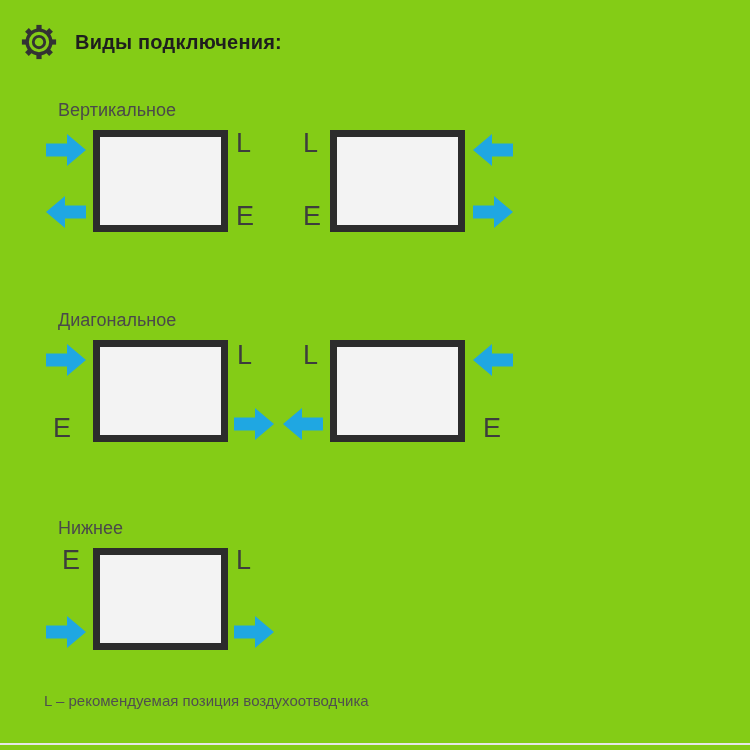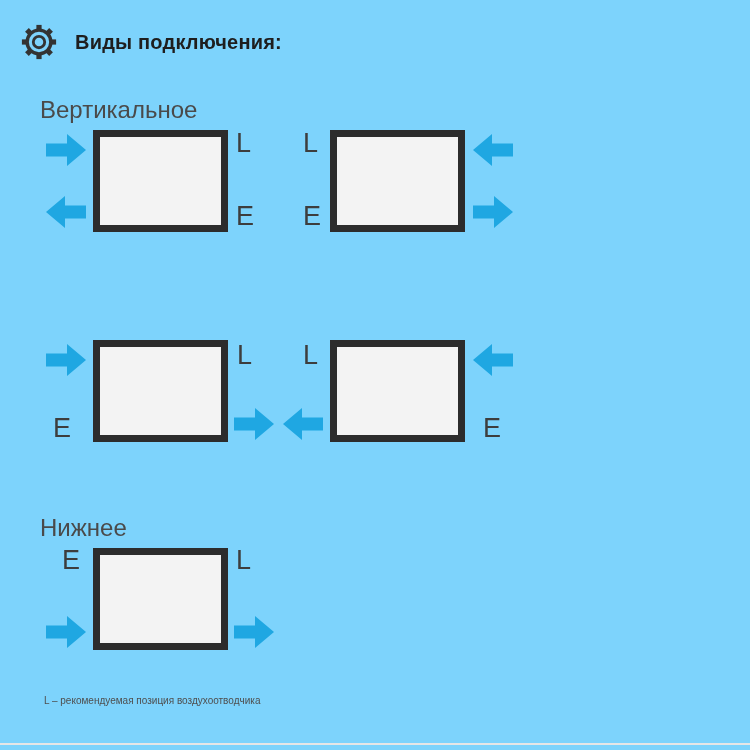--- a/index.html
+++ b/index.html
@@ -1,45 +1,45 @@
 <!DOCTYPE html>
 <html><head>
 <meta charset="utf-8">
 <style>
   html,body{margin:0;padding:0;background:#ffffff;}
   #canvas{
-    position:relative;width:750px;height:750px;background:#7dd3fc;overflow:hidden;
+    position:relative;width:750px;height:750px;background:#84cc16;overflow:hidden;
     font-family:"Liberation Sans","DejaVu Sans",sans-serif;
   }
   
   .gear{position:absolute;left:20px;top:23px;width:38px;height:38px;}
   .title{
     position:absolute;left:75px;top:31px;font-size:20px;font-weight:700;
     color:#1e1e1e;letter-spacing:.2px;
   }
   
   .sec{
-    position:absolute;left:40px;font-size:24px;color:#4a4a4a;line-height:24px;
+    position:absolute;left:58px;font-size:18px;color:#4a4a4a;line-height:24px;
   }
   
   .rad{
     position:absolute;width:135px;height:102px;box-sizing:border-box;
     border:7px solid #2c2c2c;background:#f3f3f3;
   }
   
   .port{
     position:absolute;font-size:27px;line-height:27px;color:#3d3d3d;
   }
   
   .arrow{position:absolute;width:40px;height:32px;}
   .arrow svg{display:block;width:100%;height:100%;fill:#1FA7E2;}
   .arrow.left svg{transform:scaleX(-1);}
   
   .legend{
-    position:absolute;left:44px;top:690px;font-size:10px;color:#4f4f4f;
+    position:absolute;left:44px;top:690px;font-size:15px;color:#4f4f4f;
     line-height:22px;
   }
   .divider{
     position:absolute;left:0;top:743px;width:750px;height:2px;background:#e6e6e6;
   }
 </style>
 </head>
 <body>
 
 <div id="canvas">
@@ -87,20 +87,21 @@
     <svg viewBox="0 0 40 32">
         <polygon points="0,9.5 21,9.5 21,0 40,16 21,32 21,22.5 0,22.5"></polygon>
       </svg>
   </span>
   <span class="arrow right" style="left:473px;top:196px">
     <svg viewBox="0 0 40 32">
         <polygon points="0,9.5 21,9.5 21,0 40,16 21,32 21,22.5 0,22.5"></polygon>
       </svg>
   </span>
 
+  <div class="sec" style="top:308px">Диагональное</div>
 
   <div class="rad" style="left:93px;top:340px"></div>
   <span class="arrow right" style="left:46px;top:344px">
     <svg viewBox="0 0 40 32">
         <polygon points="0,9.5 21,9.5 21,0 40,16 21,32 21,22.5 0,22.5"></polygon>
       </svg>
   </span>
   <span class="port" style="left:237px;top:342px">L</span>
   <span class="port" style="left:53px;top:415px">E</span>
   <span class="arrow right" style="left:234px;top:408px">

